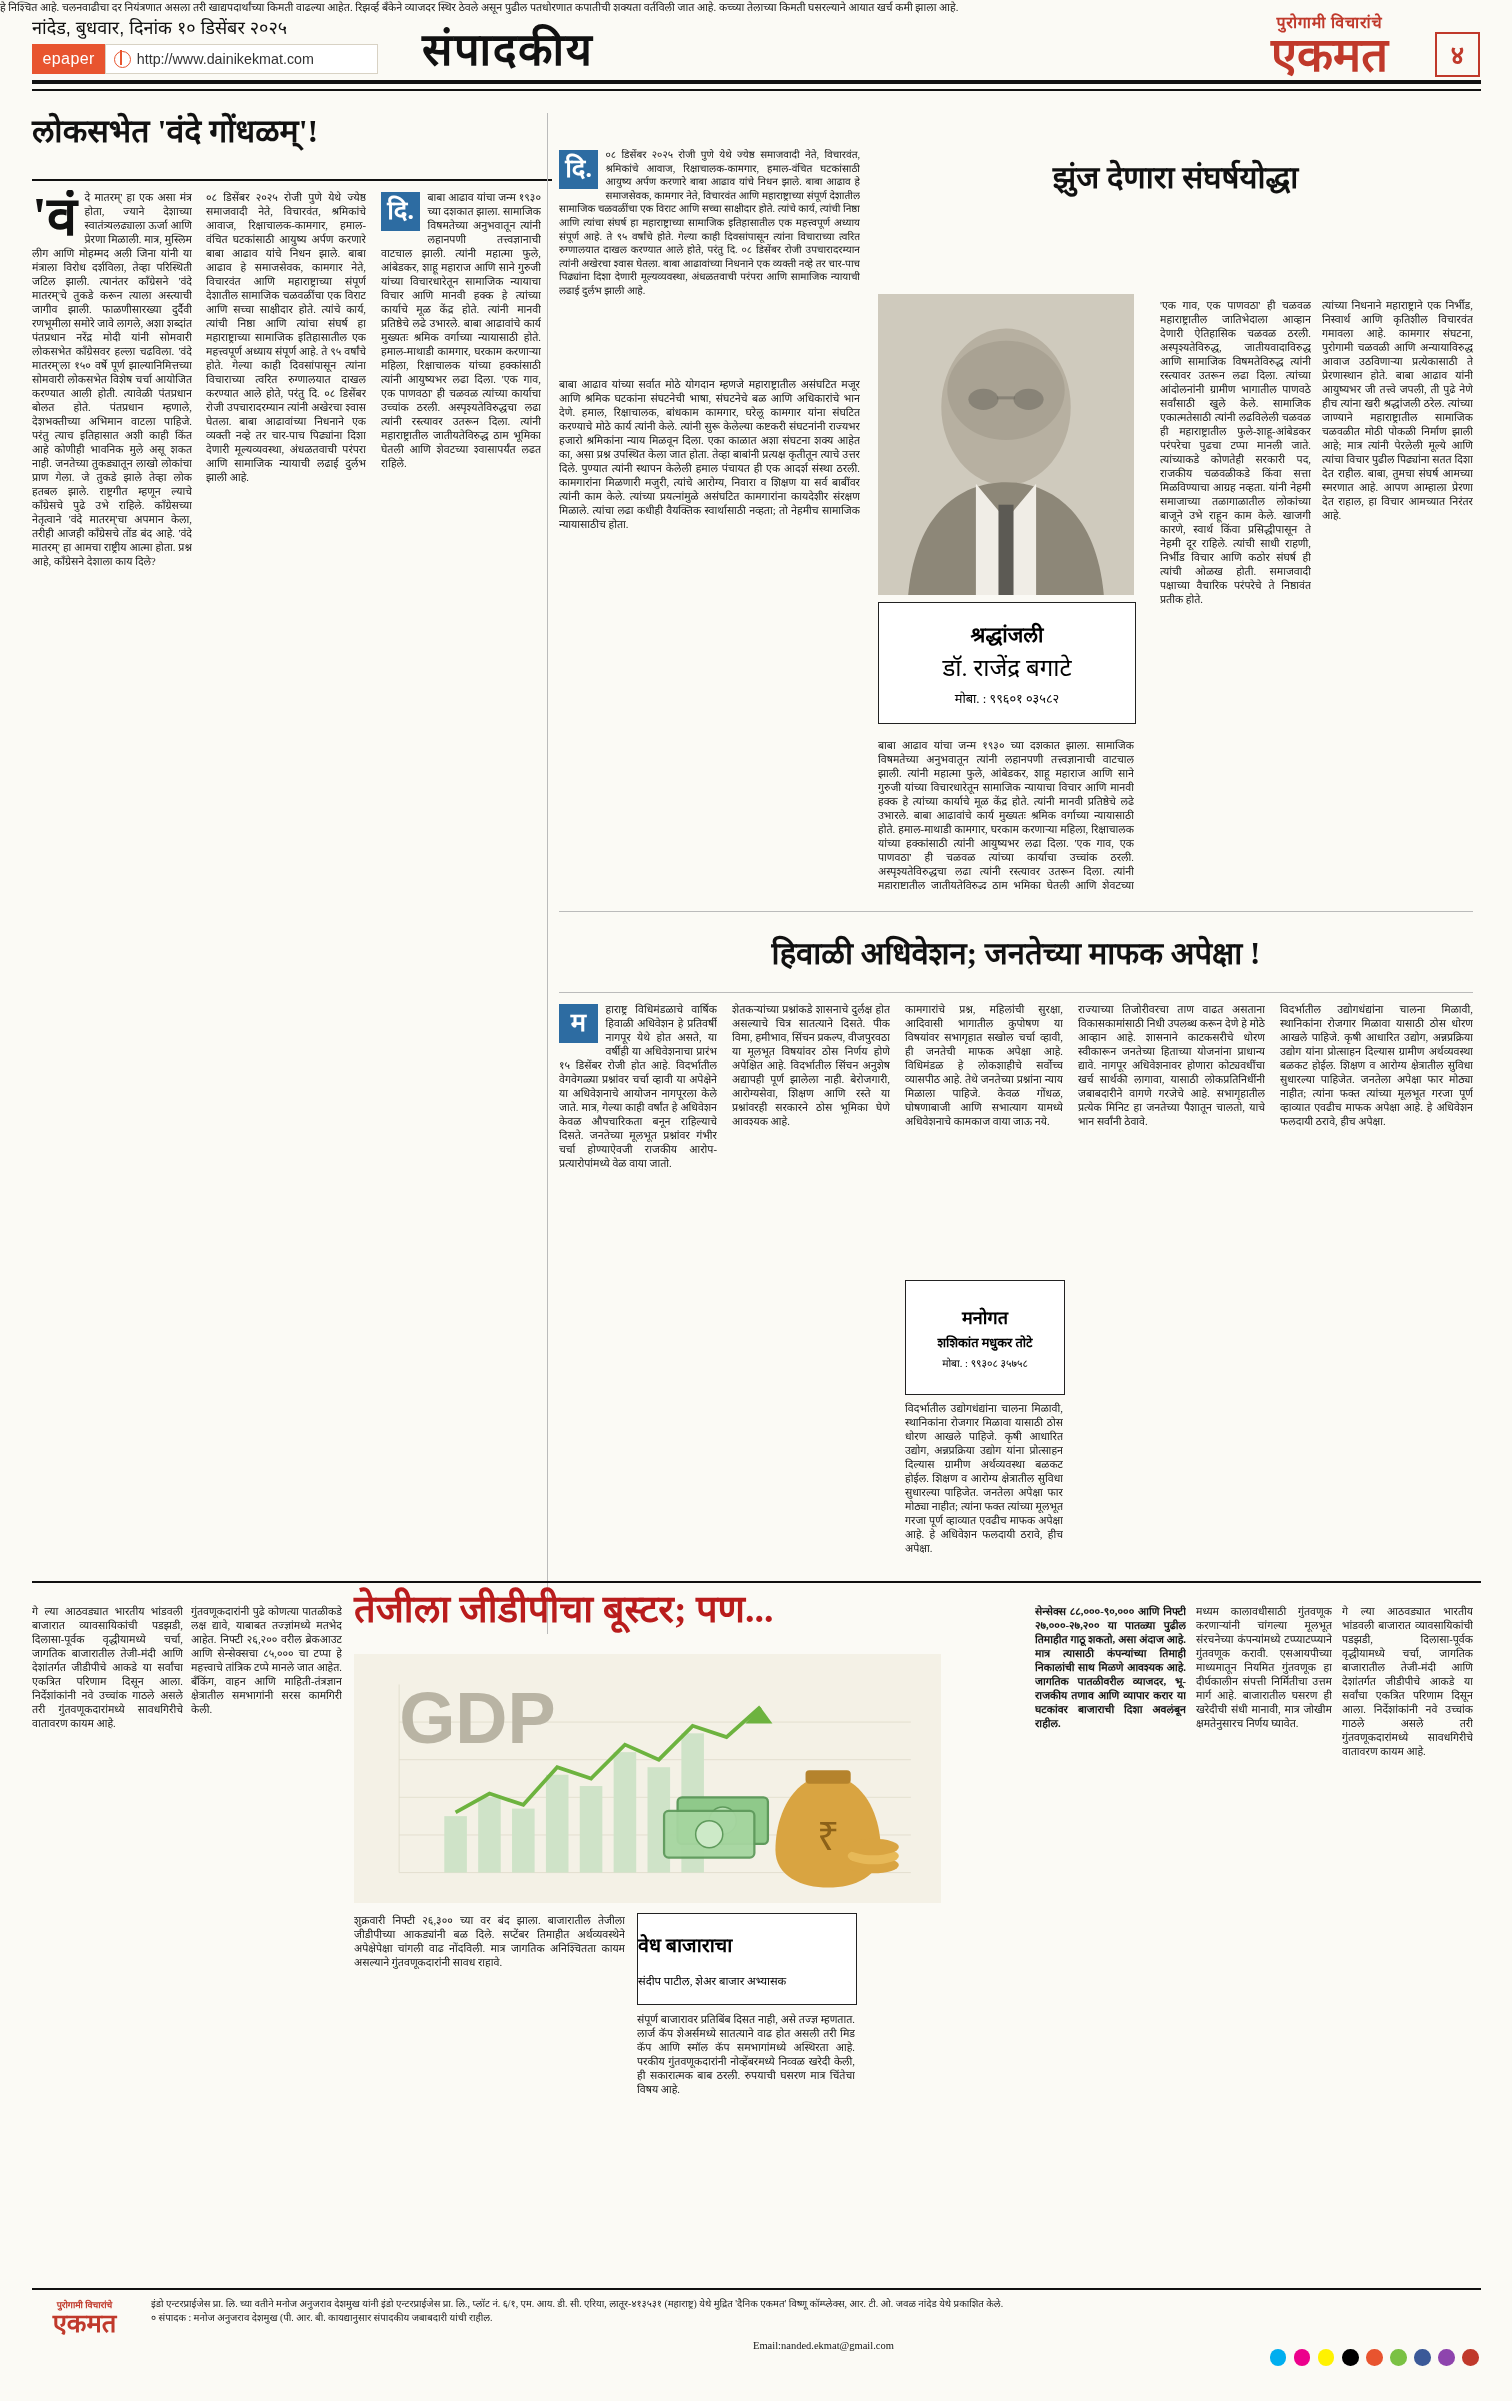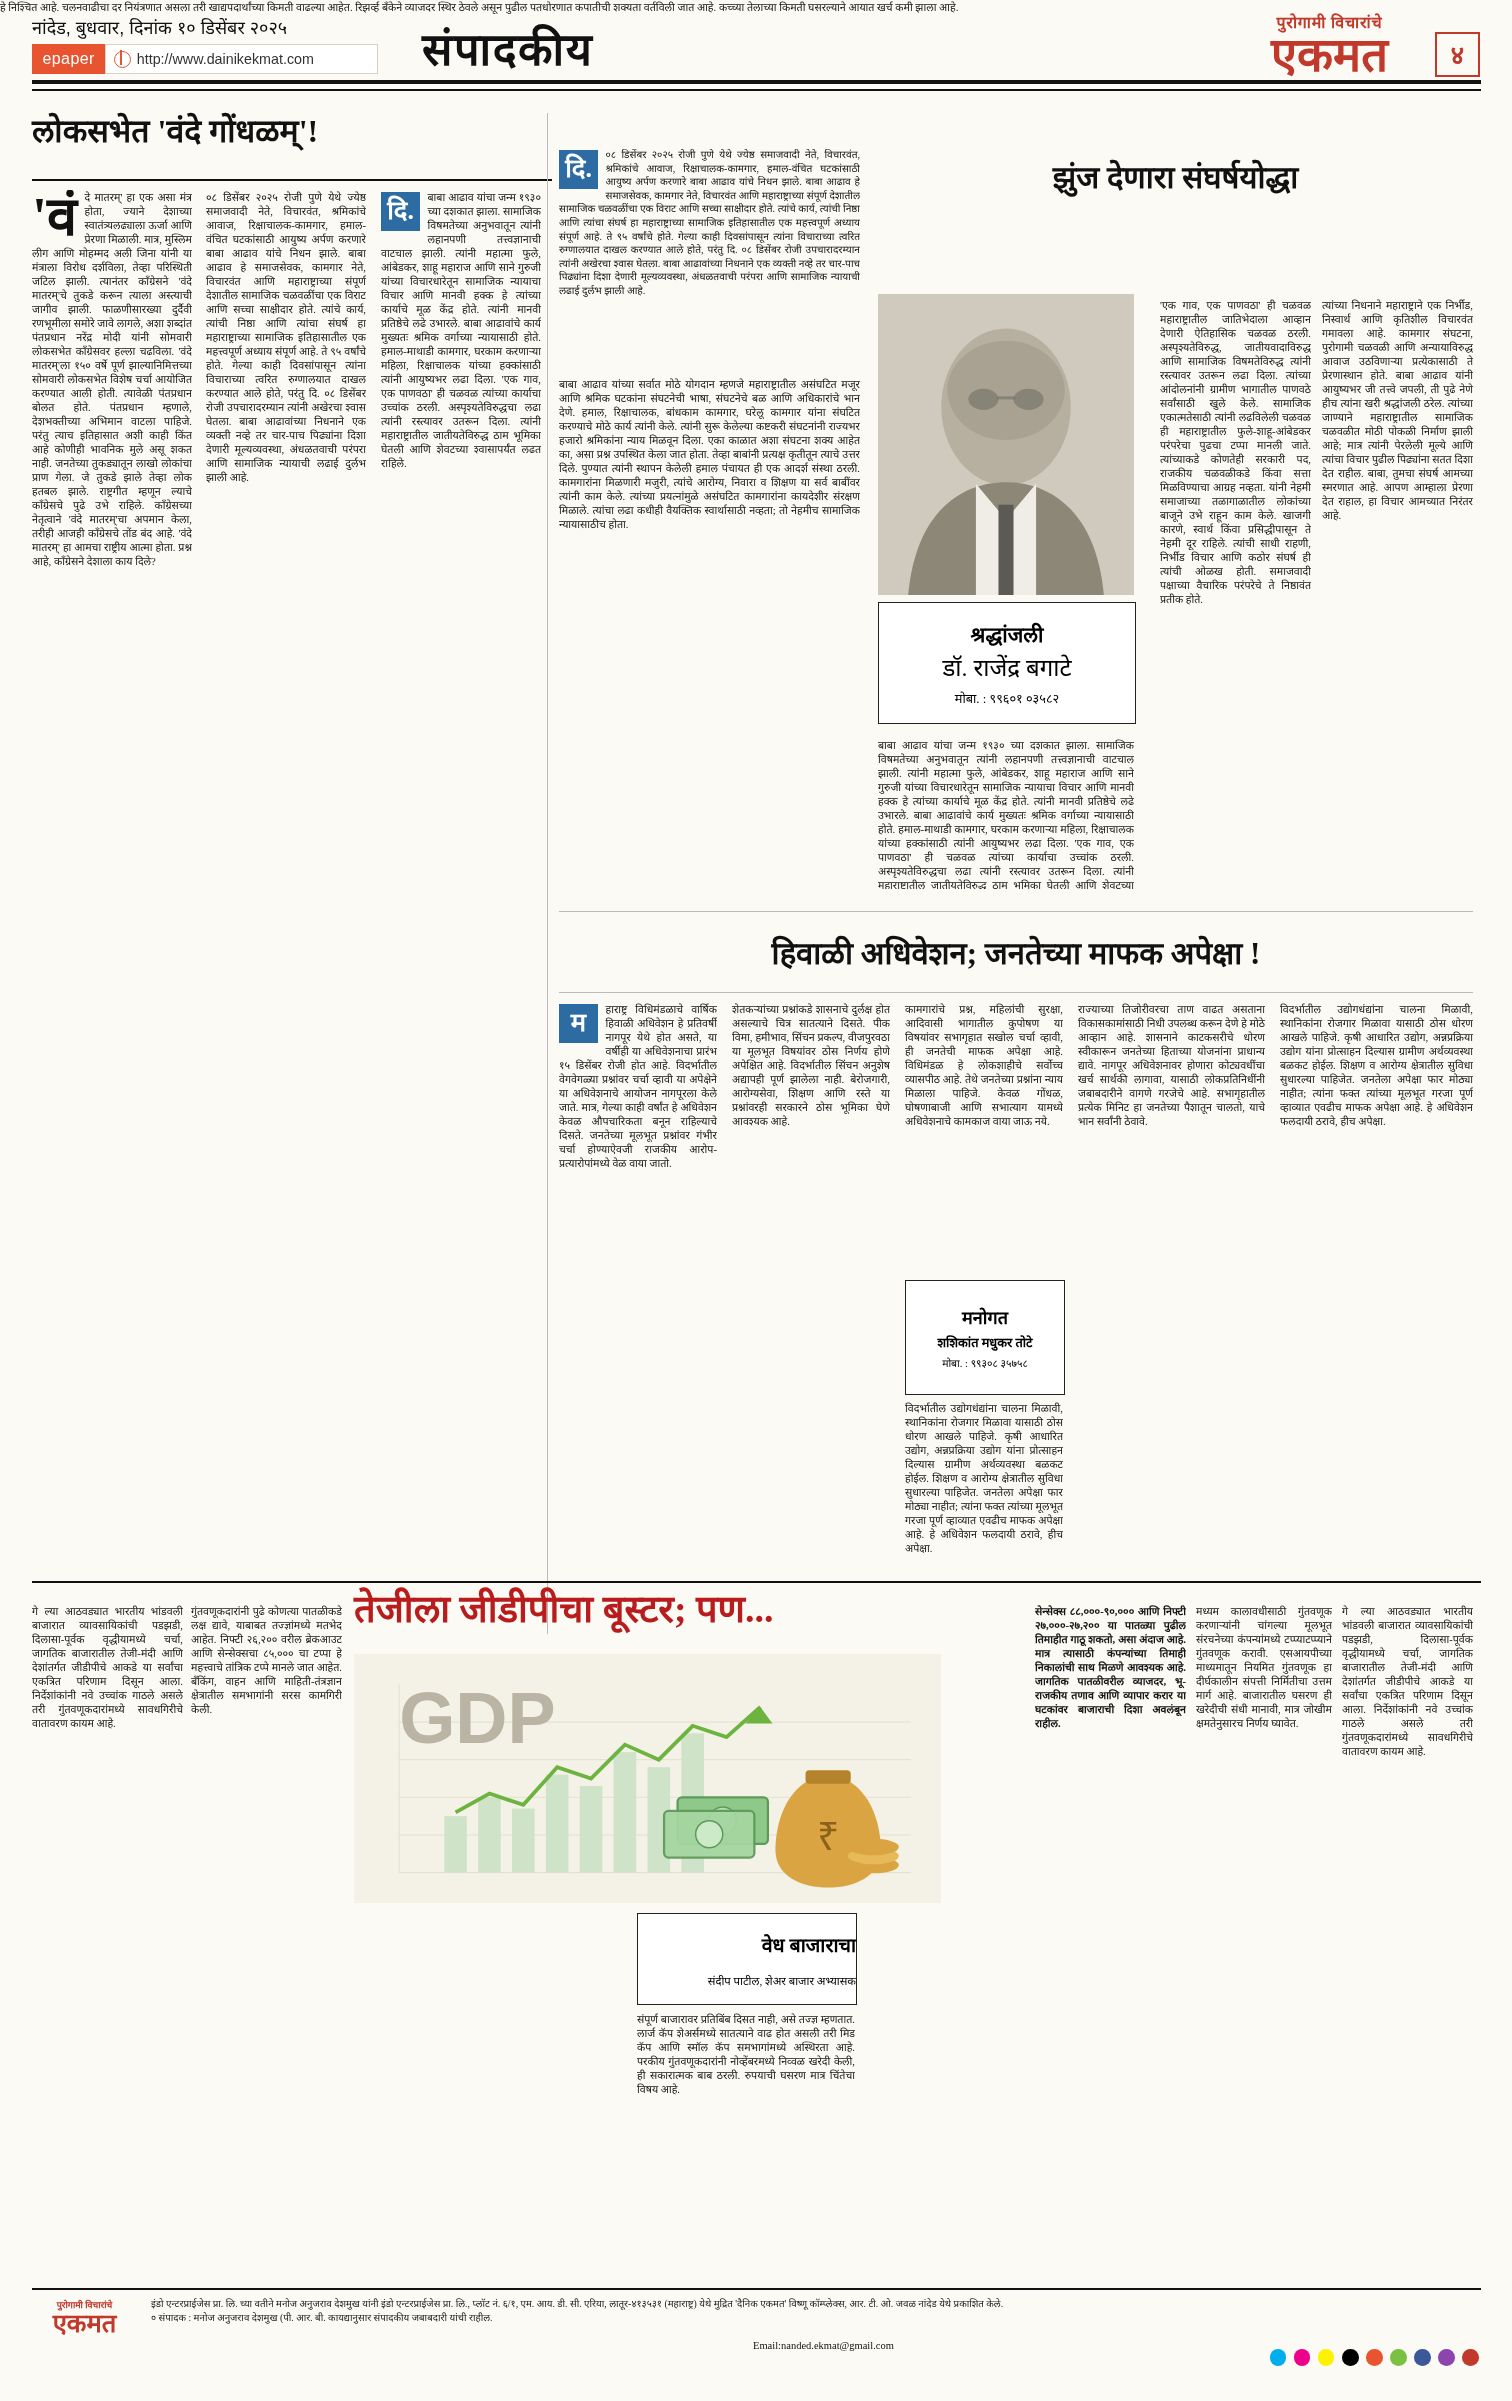--- a/index.html
+++ b/index.html
@@ -65,21 +65,21 @@
   .manogat{position:absolute;left:905px;top:1280px;width:158px;height:113px;border:1.5px solid #222;background:#fff;
      display:flex;flex-direction:column;align-items:center;justify-content:center;}
   .manogat .t1{font-size:18px;font-weight:bold;}
   .manogat .t2{font-size:12.8px;font-weight:bold;margin-top:6px;text-align:center;line-height:16px;}
   .manogat .t3{font-size:10.5px;margin-top:4.5px;}
 
   
   #art4-title{left:354px;top:1602px;width:587px;font-size:38px;font-weight:bold;color:#b91c1c;}
   .gdp-art{position:absolute;left:354px;top:1654px;width:587px;height:249px;background:#f4f1e6;overflow:hidden;}
   .vedh{position:absolute;left:637px;top:1913px;width:218px;height:90px;border:1.5px solid #222;background:#fff;
-     display:flex;flex-direction:column;align-items:flex-end;justify-content:center;}
+     display:flex;flex-direction:column;align-items:flex-start;justify-content:center;}
   .vedh .t1{font-size:19.6px;font-weight:bold;}
   .vedh .t2{font-size:11.3px;margin-top:15px;}
   #a4c1{left:32px;top:1604px;width:151px;}
   #a4c2{left:191px;top:1604px;width:151px;}
   #a4c3{left:354px;top:1913px;width:271px;}
   #a4c4;
   #a4c5{left:874px;top:1604px;width:151px;}
   #a4c6{left:1035px;top:1604px;width:151px;font-weight:bold;}
   #a4c7{left:1196px;top:1604px;width:136px;}
   #a4c8{left:1342px;top:1604px;width:131px;}
@@ -261,20 +261,23 @@
     <div class="t1">वेध बाजाराचा</div>
     <div class="t2">संदीप पाटील, शेअर बाजार अभ्यासक</div>
   </div>
 
   <div class="col" id="a4c1" style="height:663px;overflow:hidden;">
     <span>गे ल्या आठवड्यात भारतीय भांडवली बाजारात व्यावसायिकांची पडझडी, दिलासा-पूर्वक वृद्धीयामध्ये चर्चा, जागतिक बाजारातील तेजी-मंदी आणि देशांतर्गत जीडीपीचे आकडे या सर्वांचा एकत्रित परिणाम दिसून आला. निर्देशांकांनी नवे उच्चांक गाठले असले तरी गुंतवणूकदारांमध्ये सावधगिरीचे वातावरण कायम आहे.</span>
   </div>
   <div class="col" id="a4c2" style="height:663px;overflow:hidden;">
     <span>गुंतवणूकदारांनी पुढे कोणत्या पातळीकडे लक्ष द्यावे, याबाबत तज्ज्ञांमध्ये मतभेद आहेत. निफ्टी २६,२०० वरील ब्रेकआउट आणि सेन्सेक्सचा ८५,००० चा टप्पा हे महत्त्वाचे तांत्रिक टप्पे मानले जात आहेत. बँकिंग, वाहन आणि माहिती-तंत्रज्ञान क्षेत्रातील समभागांनी सरस कामगिरी केली.</span>
   </div>
+  <div class="col" id="a4c3" style="height:354px;overflow:hidden;">
+    <span>शुक्रवारी निफ्टी २६,३०० च्या वर बंद झाला. बाजारातील तेजीला जीडीपीच्या आकड्यांनी बळ दिले. सप्टेंबर तिमाहीत अर्थव्यवस्थेने अपेक्षेपेक्षा चांगली वाढ नोंदविली. मात्र जागतिक अनिश्चितता कायम असल्याने गुंतवणूकदारांनी सावध राहावे.</span>
+  </div>
   <div class="col" id="a4c5" style="height:663px;overflow:hidden;">
     <span>हे निश्चित आहे. चलनवाढीचा दर नियंत्रणात असला तरी खाद्यपदार्थांच्या किमती वाढल्या आहेत. रिझर्व्ह बँकेने व्याजदर स्थिर ठेवले असून पुढील पतधोरणात कपातीची शक्यता वर्तविली जात आहे. कच्च्या तेलाच्या किमती घसरल्याने आयात खर्च कमी झाला आहे.</span>
   </div>
   <div class="col" style="left:637px;top:2012px;width:218px;height:256px;overflow:hidden;">
     <span>संपूर्ण बाजारावर प्रतिबिंब दिसत नाही, असे तज्ज्ञ म्हणतात. लार्ज कॅप शेअर्समध्ये सातत्याने वाढ होत असली तरी मिड कॅप आणि स्मॉल कॅप समभागांमध्ये अस्थिरता आहे. परकीय गुंतवणूकदारांनी नोव्हेंबरमध्ये निव्वळ खरेदी केली, ही सकारात्मक बाब ठरली. रुपयाची घसरण मात्र चिंतेचा विषय आहे.</span>
   </div>
   <div class="col" id="a4c6" style="height:663px;overflow:hidden;">
     <span>सेन्सेक्स ८८,०००-९०,००० आणि निफ्टी २७,०००-२७,२०० या पातळ्या पुढील तिमाहीत गाठू शकतो, असा अंदाज आहे. मात्र त्यासाठी कंपन्यांच्या तिमाही निकालांची साथ मिळणे आवश्यक आहे. जागतिक पातळीवरील व्याजदर, भू-राजकीय तणाव आणि व्यापार करार या घटकांवर बाजाराची दिशा अवलंबून राहील.</span>
   </div>
   <div class="col" id="a4c7" style="height:663px;overflow:hidden;">

